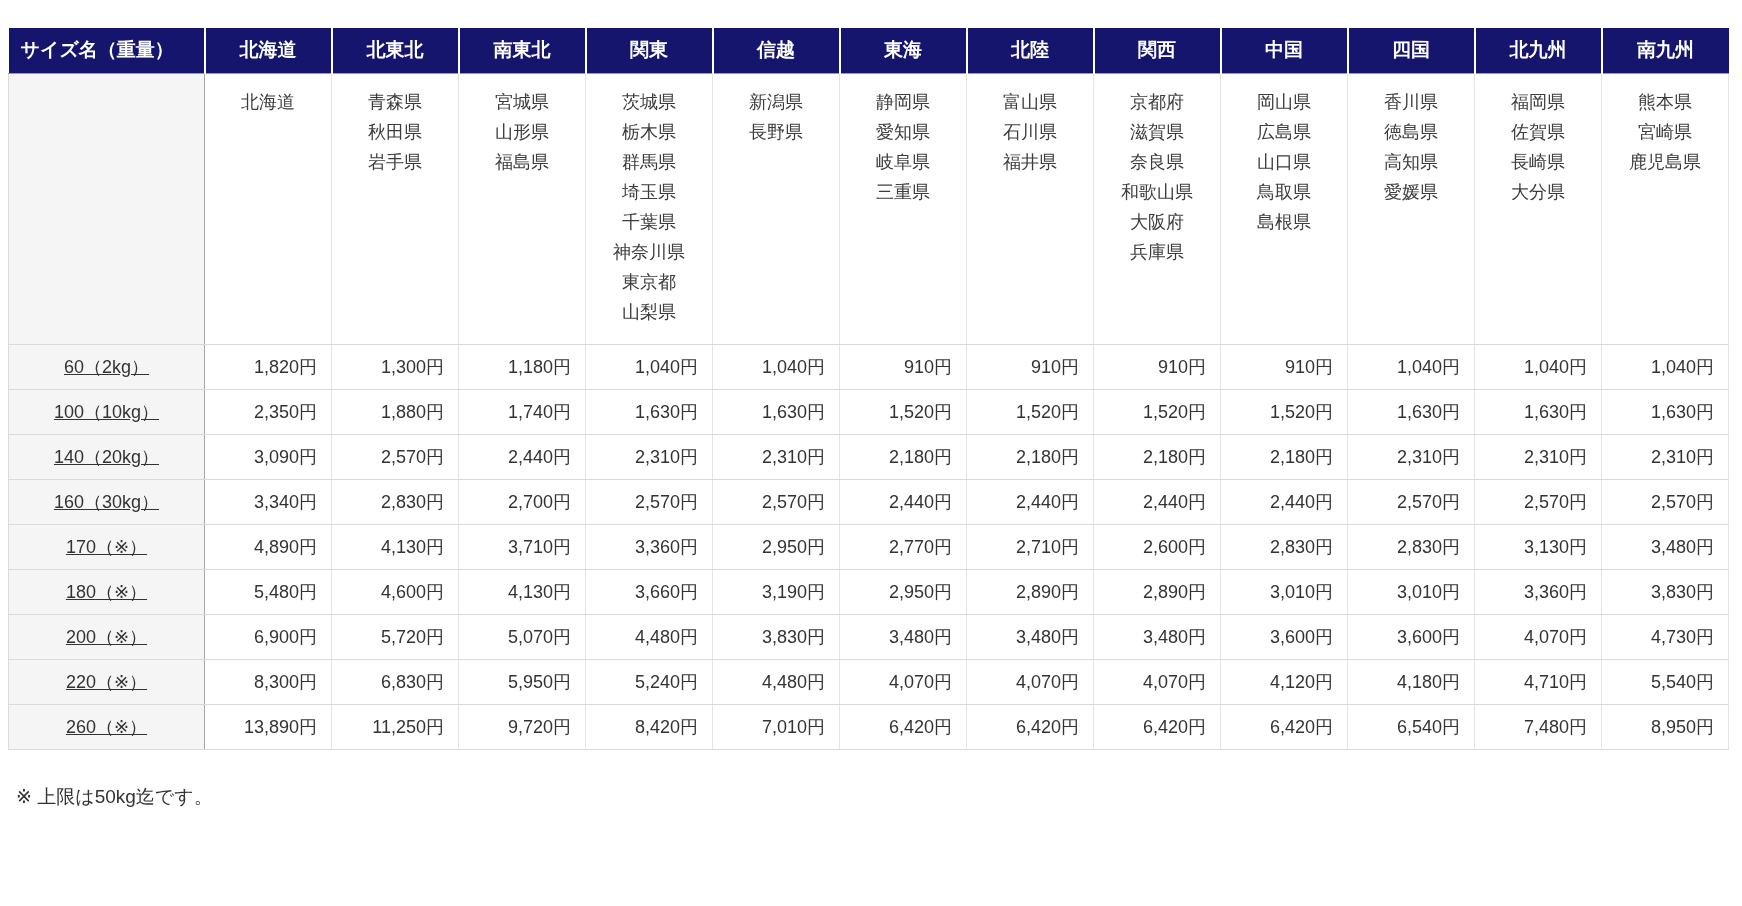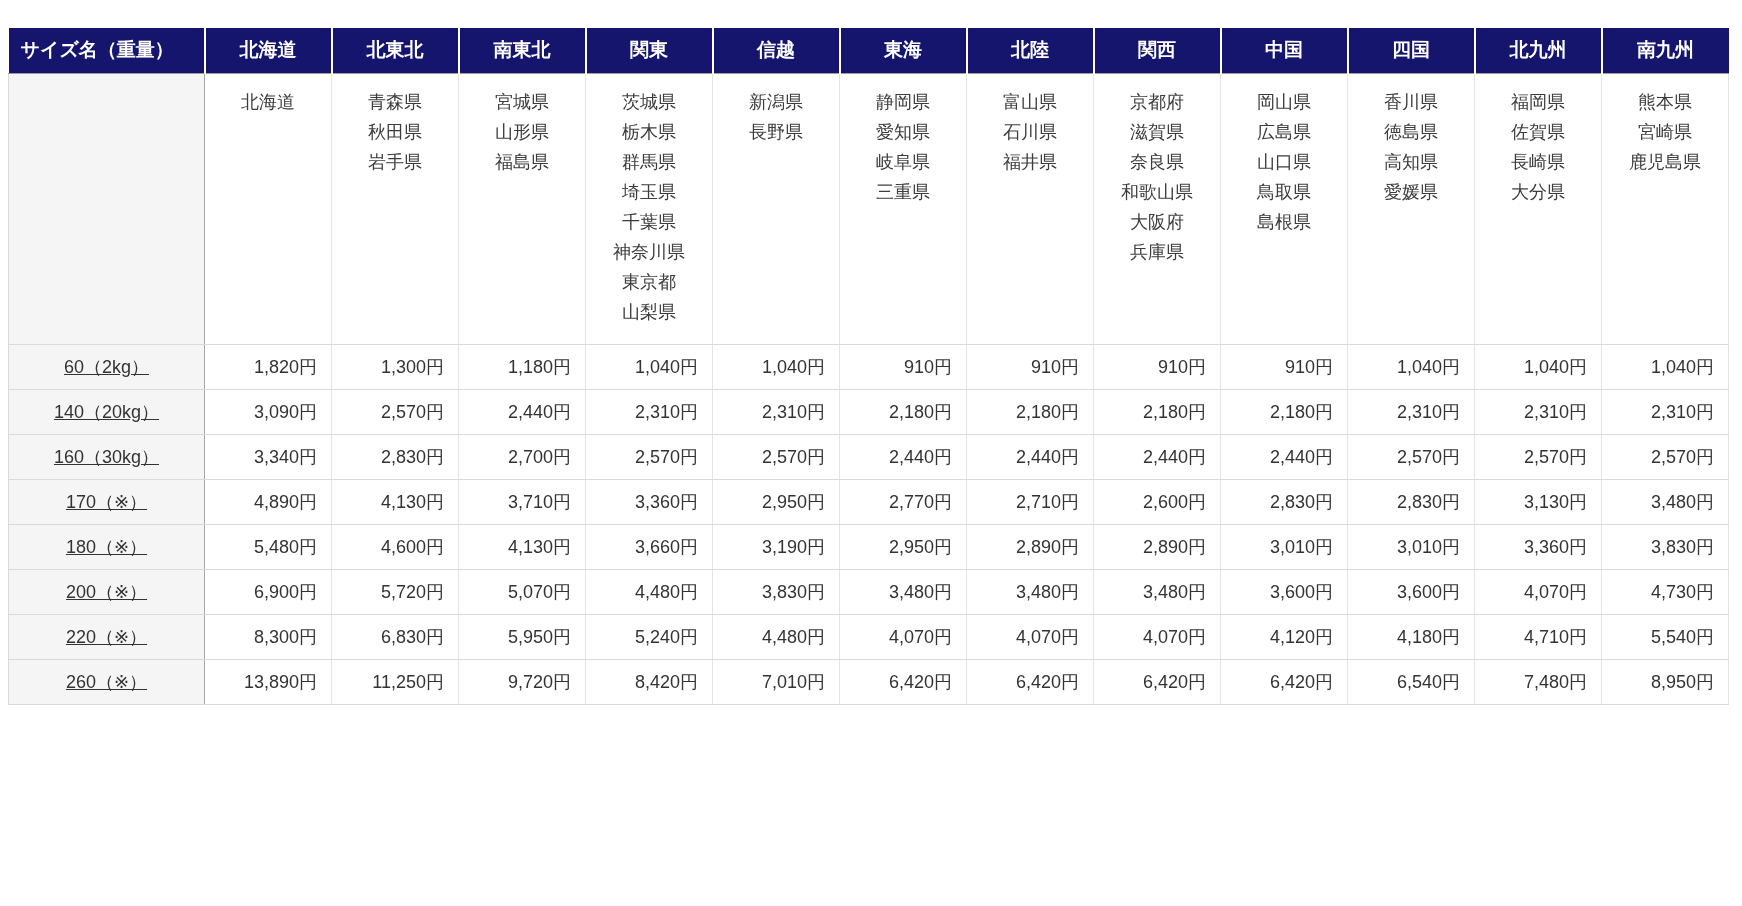--- a/index.html
+++ b/index.html
@@ -206,20 +206,35 @@
           <td class="price-cell">1,040円</td>
           <td class="price-cell">910円</td>
           <td class="price-cell">910円</td>
           <td class="price-cell">910円</td>
           <td class="price-cell">910円</td>
           <td class="price-cell">1,040円</td>
           <td class="price-cell">1,040円</td>
           <td class="price-cell">1,040円</td>
         </tr>
         <tr class="data-row">
+          <td class="size-cell">100（10kg）</td>
+          <td class="price-cell">2,350円</td>
+          <td class="price-cell">1,880円</td>
+          <td class="price-cell">1,740円</td>
+          <td class="price-cell">1,630円</td>
+          <td class="price-cell">1,630円</td>
+          <td class="price-cell">1,520円</td>
+          <td class="price-cell">1,520円</td>
+          <td class="price-cell">1,520円</td>
+          <td class="price-cell">1,520円</td>
+          <td class="price-cell">1,630円</td>
+          <td class="price-cell">1,630円</td>
+          <td class="price-cell">1,630円</td>
+        </tr>
+        <tr class="data-row">
           <td class="size-cell">140（20kg）</td>
           <td class="price-cell">3,090円</td>
           <td class="price-cell">2,570円</td>
           <td class="price-cell">2,440円</td>
           <td class="price-cell">2,310円</td>
           <td class="price-cell">2,310円</td>
           <td class="price-cell">2,180円</td>
           <td class="price-cell">2,180円</td>
           <td class="price-cell">2,180円</td>
           <td class="price-cell">2,180円</td>
@@ -312,13 +327,14 @@
           <td class="price-cell">6,420円</td>
           <td class="price-cell">6,420円</td>
           <td class="price-cell">6,420円</td>
           <td class="price-cell">6,420円</td>
           <td class="price-cell">6,540円</td>
           <td class="price-cell">7,480円</td>
           <td class="price-cell">8,950円</td>
         </tr>
       </tbody>
   </table>
+  <p class="footnote">※ 上限は50kg迄です。</p>
 </div>
 
 </body></html>

